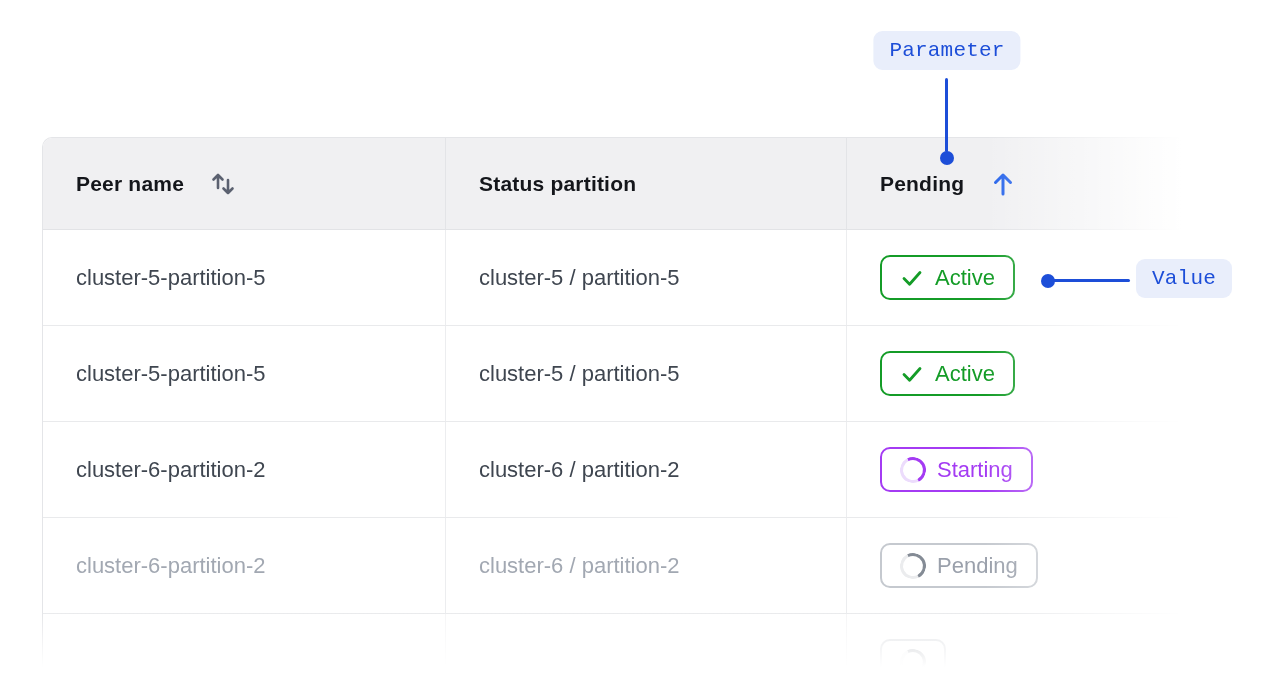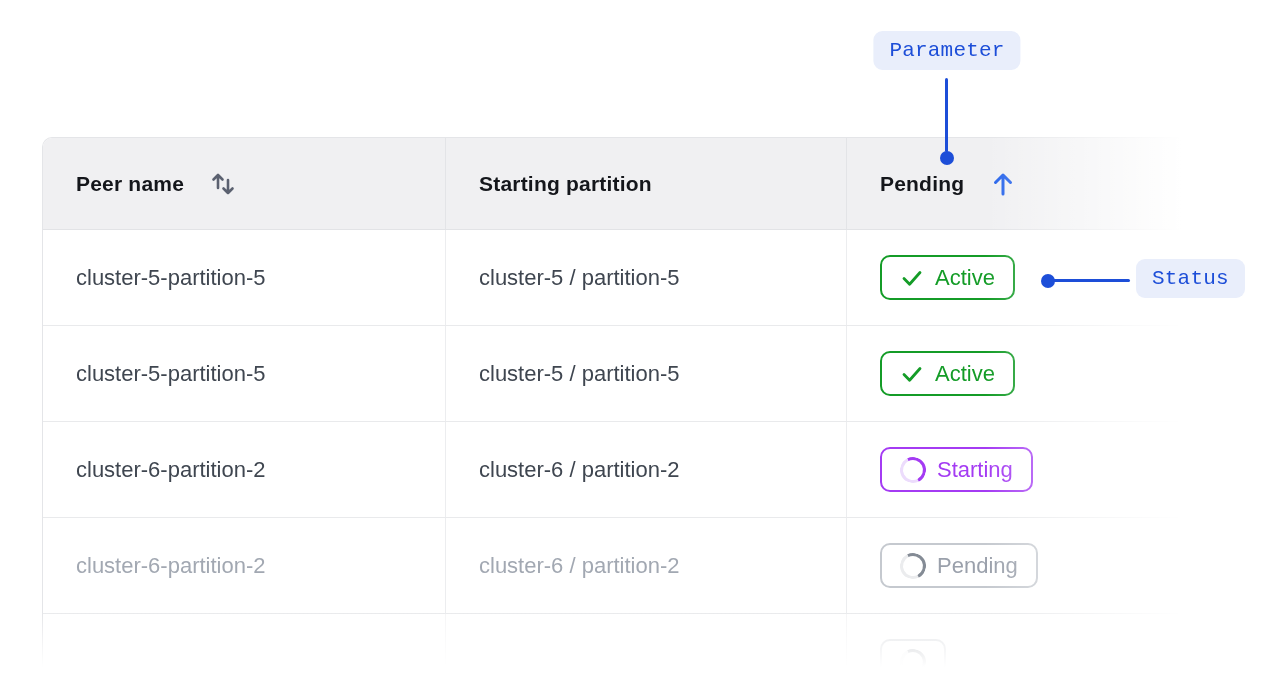--- a/index.html
+++ b/index.html
@@ -90,21 +90,21 @@
       <div class="th col1">
         <span>Peer name</span>
         <span class="sort-both">
           <svg width="26" height="28" viewBox="0 0 26 28" fill="none">
             <path d="M8 18 V5 M8 5 L3.5 9.5 M8 5 L12.5 9.5" stroke="#5b6170" stroke-width="2.6" stroke-linecap="round" stroke-linejoin="round"></path>
             <path d="M18 10 V23 M18 23 L13.5 18.5 M18 23 L22.5 18.5" stroke="#5b6170" stroke-width="2.6" stroke-linecap="round" stroke-linejoin="round"></path>
           </svg>
         </span>
       </div>
       <div class="th col2">
-        <span>Starting partition</span>
+        <span>Status partition</span>
       </div>
       <div class="th col3">
         <span>Pending</span>
         <span class="sort-up">
           <svg width="24" height="26" viewBox="0 0 24 26" fill="none">
             <path d="M12 23 V4 M12 4 L4.5 11.5 M12 4 L19.5 11.5" stroke="#2563eb" stroke-width="3" stroke-linecap="round" stroke-linejoin="round"></path>
           </svg>
         </span>
       </div>
     </div>
@@ -177,18 +177,18 @@
   <div class="fade-right"></div>
   <div class="fade-bottom"></div>
 
   <div class="callout-chip chip-parameter">
     <span>Parameter</span>
   </div>
   <div class="callout-vline"></div>
   <div class="callout-dot dot-parameter"></div>
 
   <div class="callout-chip chip-value">
-    <span>Status</span>
+    <span>Value</span>
   </div>
   <div class="callout-hline"></div>
   <div class="callout-dot dot-value"></div>
 
 </div>
 
 </body></html>

